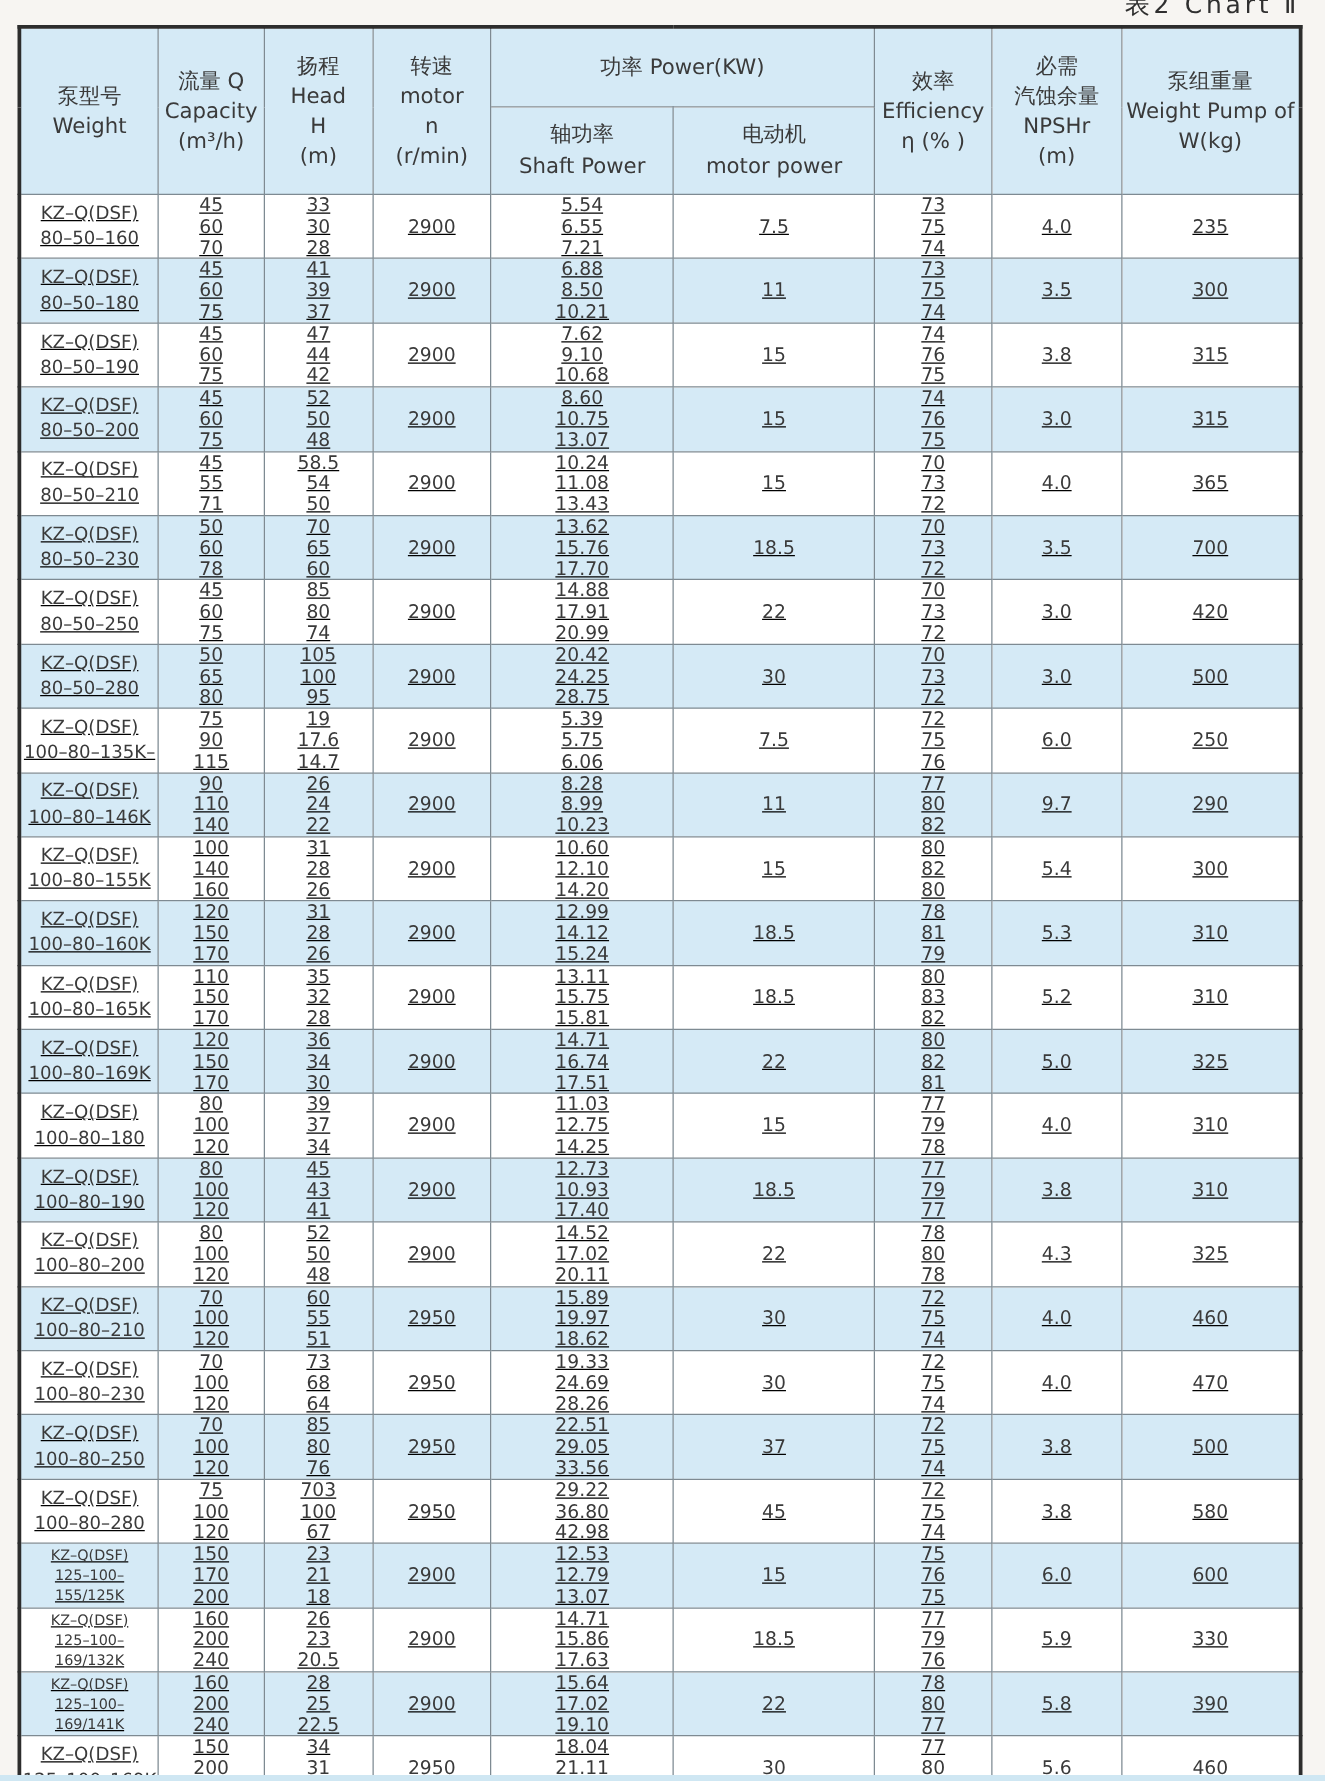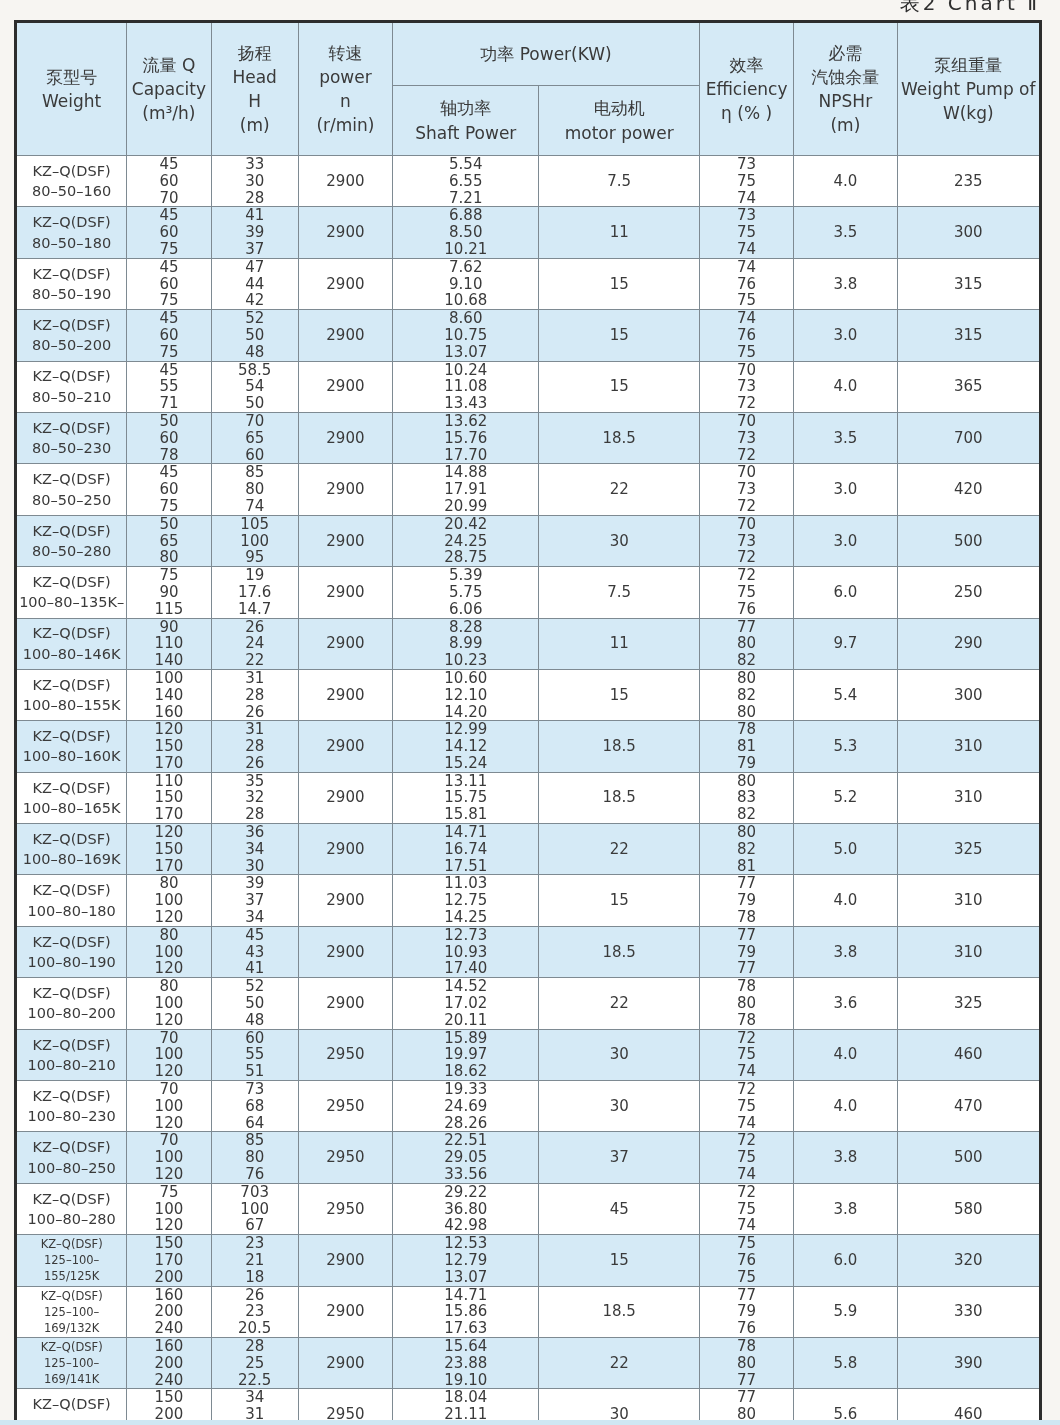--- a/index.html
+++ b/index.html
@@ -28,21 +28,21 @@
     white-space:pre-line;
     padding:0; overflow:hidden;
   }
   thead th {
     background:#d5eaf6;
     font-weight:normal;
     font-size:17px; line-height:1.42;
   }
   thead tr.top-row    { height:64px; }
   thead tr.sub-row    { height:70px; }
-  tbody tr { height:50px; }
+  tbody tr { height:50px;text-decoration:underline; }
   tbody td { font-size:15px; line-height:1.12; background:#ffffff; }
   tbody tr.alt td { background:#d5eaf6; }
   td.model-cell { font-size:14.5px; line-height:1.4; }
   td.model-cell.long { font-size:11.5px; }
   .bottom-strip {
     position:absolute; left:0; bottom:0; width:1060px; height:5px;
     background:#cfe7f3;
   }
 </style>
 </head>
@@ -67,21 +67,21 @@
       <th rowspan="2">泵型号
 Weight</th>
       <th rowspan="2">流量 Q
 Capacity
 (m³/h)</th>
       <th rowspan="2">扬程
 Head
 H
 (m)</th>
       <th rowspan="2">转速
-power
+motor
 n
 (r/min)</th>
       <th colspan="2">功率 Power(KW)</th>
       <th rowspan="2">效率
 Efficiency
 η (% )</th>
       <th rowspan="2">必需
 汽蚀余量
 NPSHr
 (m)</th>
@@ -427,21 +427,21 @@
 50
 48</td>
     <td>2900</td>
     <td>14.52
 17.02
 20.11</td>
     <td>22</td>
     <td>78
 80
 78</td>
-    <td>3.6</td>
+    <td>4.3</td>
     <td>325</td>
   </tr>
       <tr class="alt">
     <td class="model-cell">KZ–Q(DSF)
 100–80–210</td>
     <td>70
 100
 120</td>
     <td>60
 55
@@ -528,21 +528,21 @@
 18</td>
     <td>2900</td>
     <td>12.53
 12.79
 13.07</td>
     <td>15</td>
     <td>75
 76
 75</td>
     <td>6.0</td>
-    <td>320</td>
+    <td>600</td>
   </tr>
       <tr>
     <td class="model-cell long">KZ–Q(DSF)
 125–100–169/132K</td>
     <td>160
 200
 240</td>
     <td>26
 23
 20.5</td>
@@ -561,21 +561,21 @@
     <td class="model-cell long">KZ–Q(DSF)
 125–100–169/141K</td>
     <td>160
 200
 240</td>
     <td>28
 25
 22.5</td>
     <td>2900</td>
     <td>15.64
-23.88
+17.02
 19.10</td>
     <td>22</td>
     <td>78
 80
 77</td>
     <td>5.8</td>
     <td>390</td>
   </tr>
       <tr>
     <td class="model-cell">KZ–Q(DSF)

